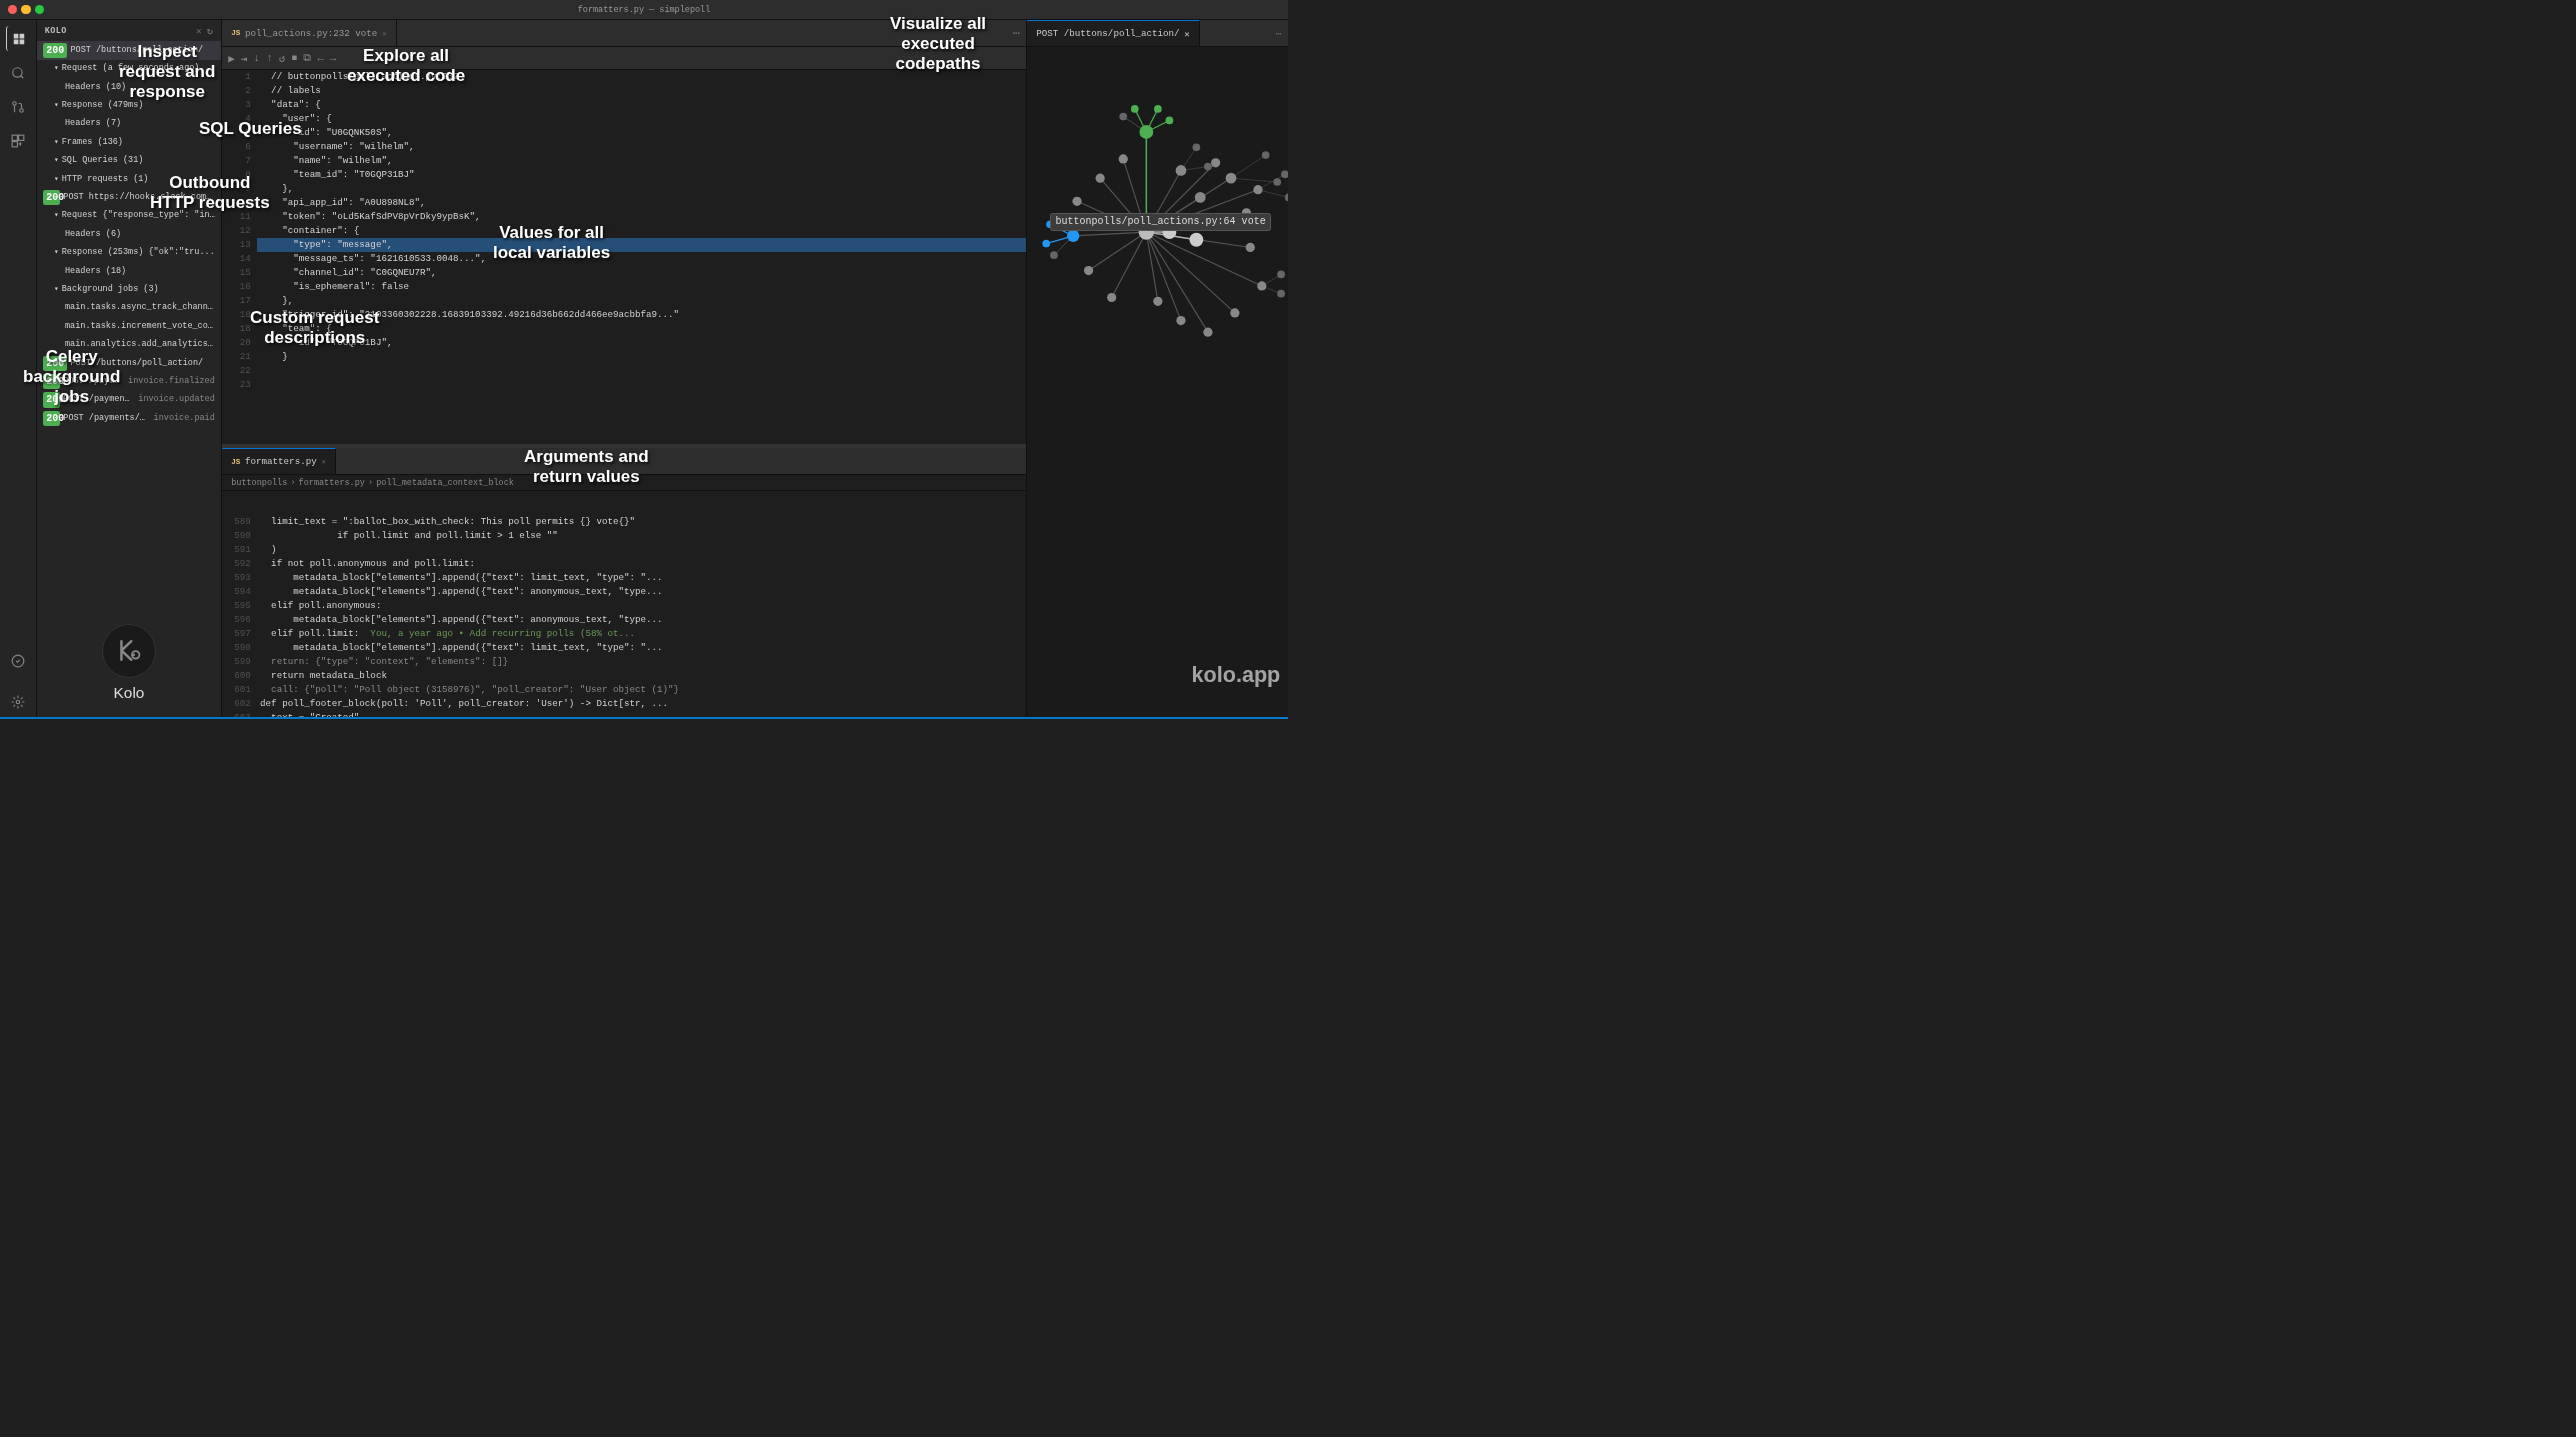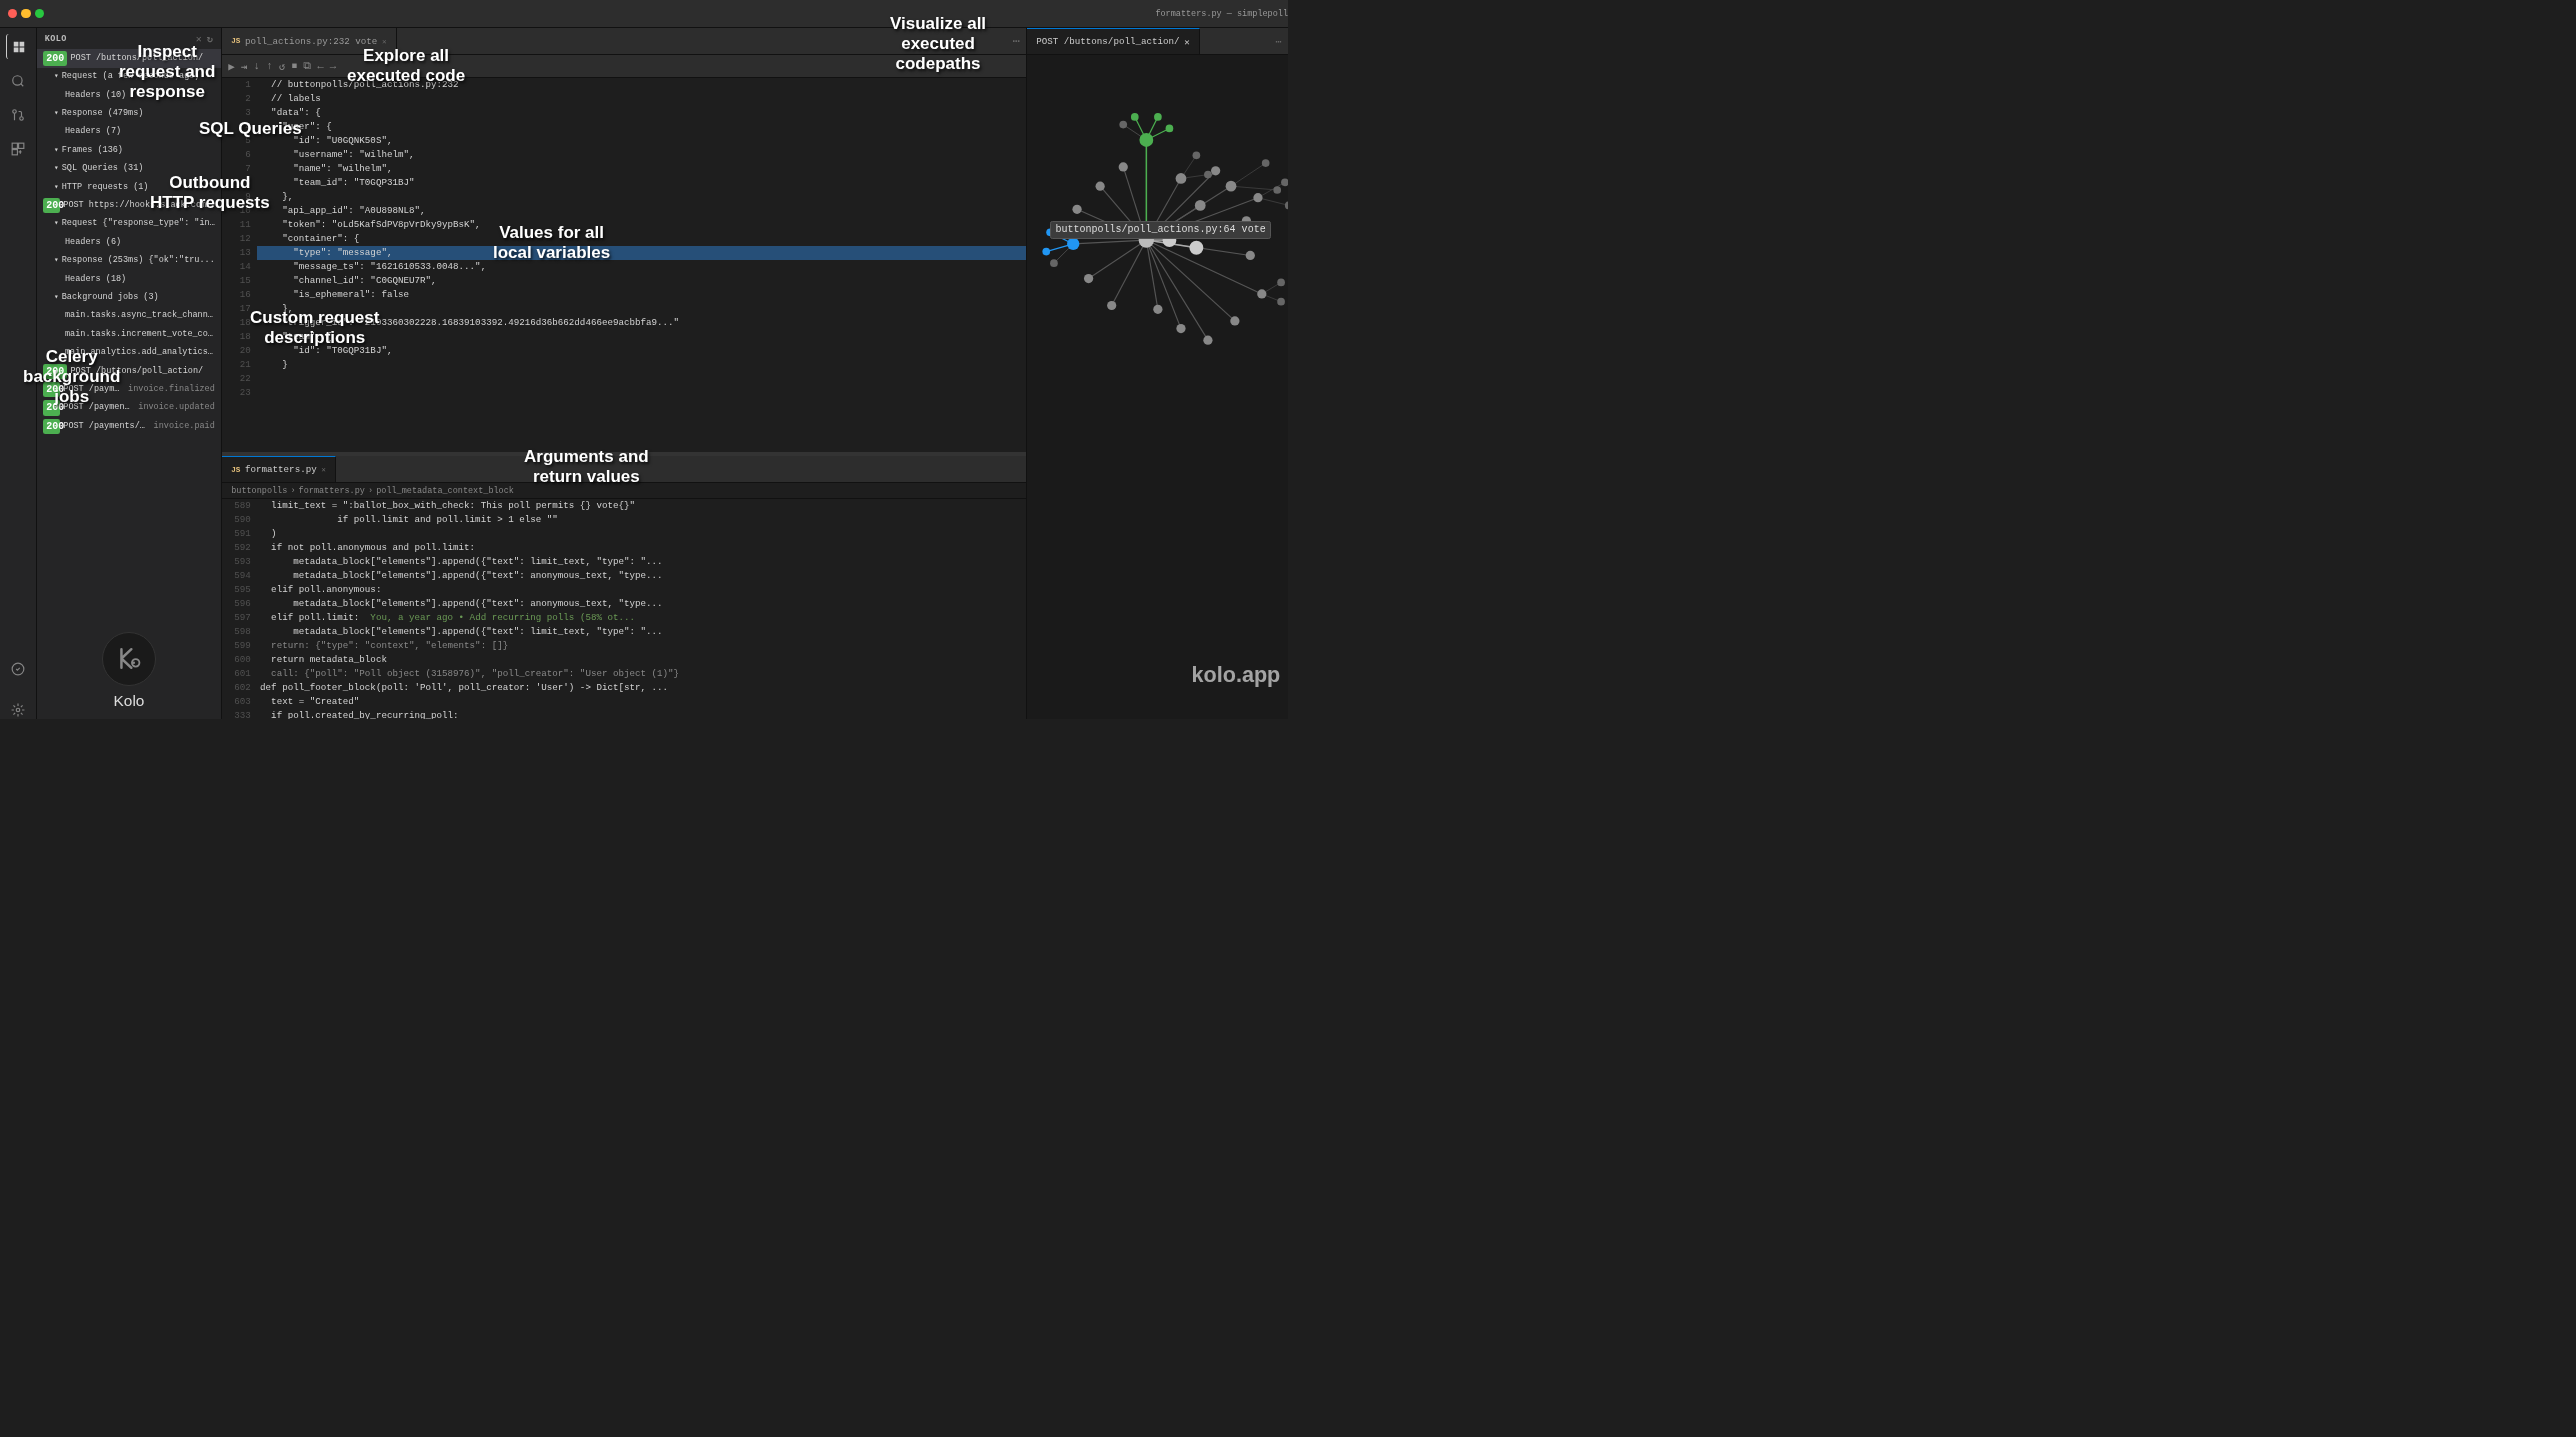--- a/index.html
+++ b/index.html
@@ -9,25 +9,25 @@
       font-family: 'Menlo', 'Monaco', 'Courier New', monospace;
       font-size: 9.2px;
       width: 1288px;
       height: 719px;
       overflow: hidden;
       position: relative;
     }
 
     
     #titlebar {
-      height: 28px;
+      height: 20px;
       background: #2d2d2d;
       display: flex;
       align-items: center;
-      justify-content: flex-end;
+      justify-content: center;
       position: relative;
       border-bottom: 0.8px solid #111;
     }
     #titlebar .traffic-lights {
       position: absolute;
       left: 7.7px;
       display: flex;
       gap: 4.6px;
       align-items: center;
     }
@@ -611,21 +611,21 @@
         </div>
 
         <div id="breadcrumb">
           <span>buttonpolls</span>
           <span> › </span>
           <span>formatters.py</span>
           <span> › </span>
           <span>poll_metadata_context_block</span>
         </div>
 
-        <div id="code-editor-bottom" style="flex:1;overflow:auto;">
+        <div id="code-editor-bottom" style="flex:1;overflow:auto;margin-top:24px;">
           <div class="code-content">
             <div class="line-numbers" id="line-nums-bottom">
                 <div style="line-height: 14px;">589</div>
                 <div style="line-height: 14px;">590</div>
                 <div style="line-height: 14px;">591</div>
                 <div style="line-height: 14px;">592</div>
                 <div style="line-height: 14px;">593</div>
                 <div style="line-height: 14px;">594</div>
                 <div style="line-height: 14px;">595</div>
                 <div style="line-height: 14px;">596</div>

